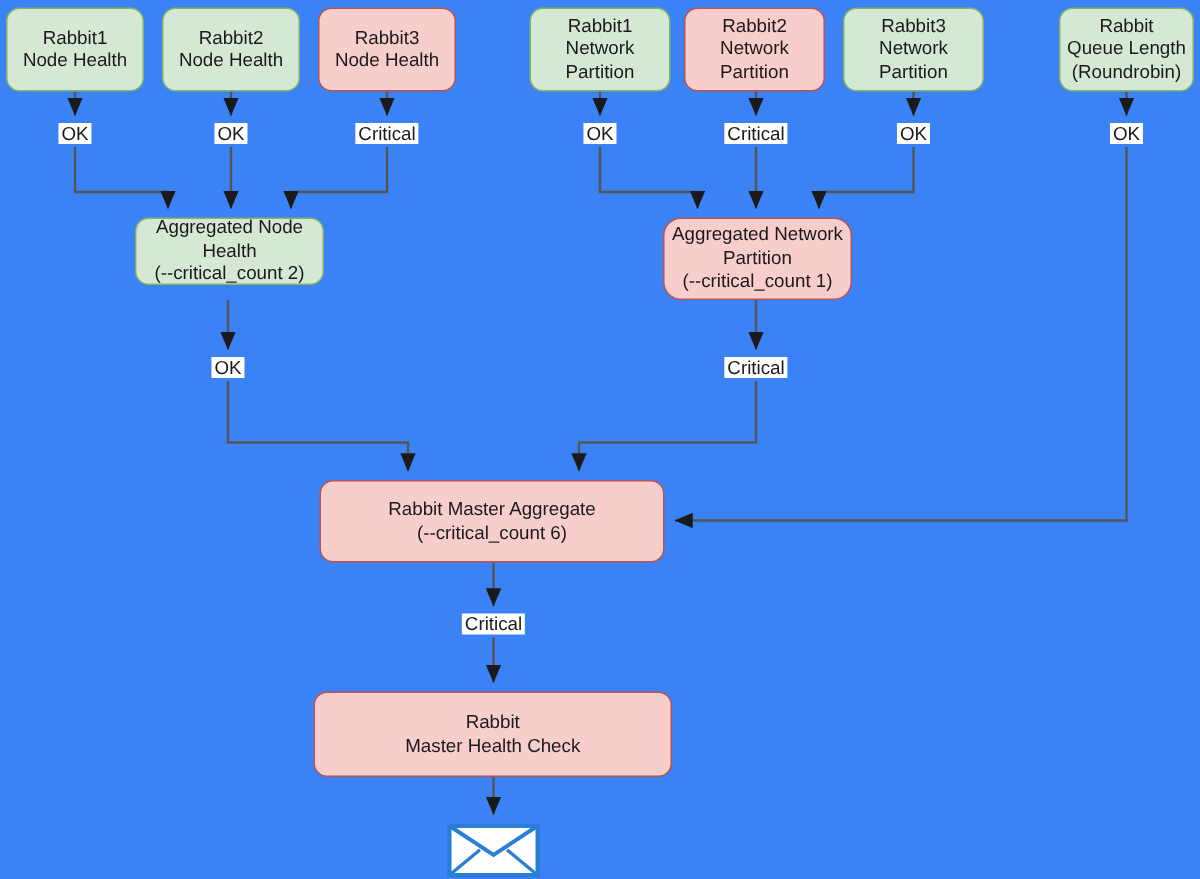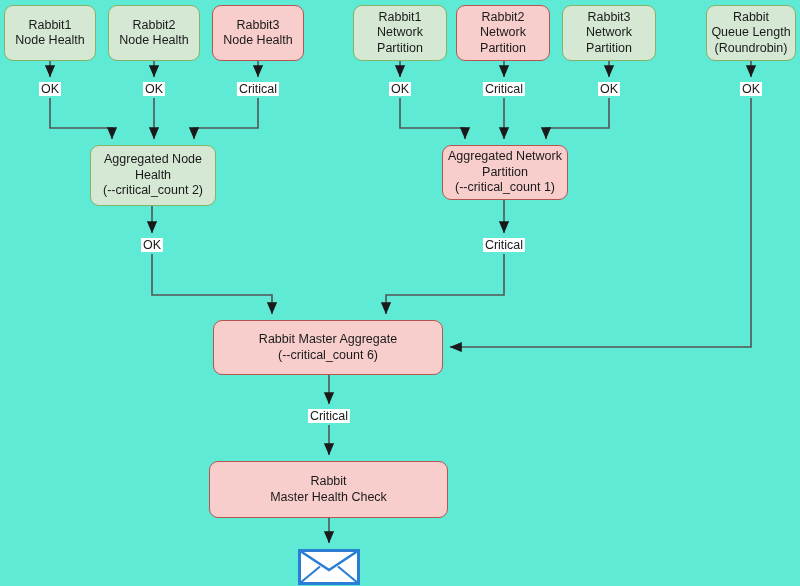--- a/index.html
+++ b/index.html
@@ -8,21 +8,21 @@
     background: #ffffff;
   }
   body {
     font-family: "Liberation Sans", sans-serif;
     -webkit-font-smoothing: antialiased;
   }
   #canvas {
     position: relative;
     width: 800px;
     height: 586px;
-    background: #5eead4;
+    background: #3b82f6;
     overflow: hidden;
   }
   svg.edges {
     position: absolute;
     left: 0;
     top: 0;
     width: 800px;
     height: 586px;
     pointer-events: none;
   }
@@ -126,24 +126,24 @@
 Network Partition</span></div>
   <div class="node red" style="left:456px;top:5px;   width:94px;  height:56px;"><span>Rabbit2
 Network Partition</span></div>
   <div class="node green" style="left:562px;top:5px;   width:94px;  height:56px;"><span>Rabbit3
 Network Partition</span></div>
 
   <div class="node green" style="left:706px;top:5px;   width:90px;  height:56px;"><span>Rabbit
 Queue Length
 (Roundrobin)</span></div>
 
-  <div class="node green" style="left:90px; top:145px; width:126px; height:61px;"><span>Aggregated Node
+  <div class="node green" style="left:90px; top:145px; width:126px; height:45px;"><span>Aggregated Node
 Health
 (--critical_count 2)</span></div>
-  <div class="node red" style="left:442px;top:145px; width:126px; height:55px;"><span>Aggregated Network
+  <div class="node red" style="left:442px;top:145px; width:126px; height:55px;border-radius:12px;"><span>Aggregated Network
 Partition
 (--critical_count 1)</span></div>
 
   <div class="node red" style="left:213px;top:320px; width:230px; height:55px;"><span>Rabbit Master Aggregate
 (--critical_count 6)</span></div>
   <div class="node red" style="left:209px;top:461px; width:239px; height:57px;"><span>Rabbit
 Master Health Check</span></div>
 
   <div class="edge-label" style="left:50px; top:82px;">OK</div>
   <div class="edge-label" style="left:154px;top:82px;">OK</div>

